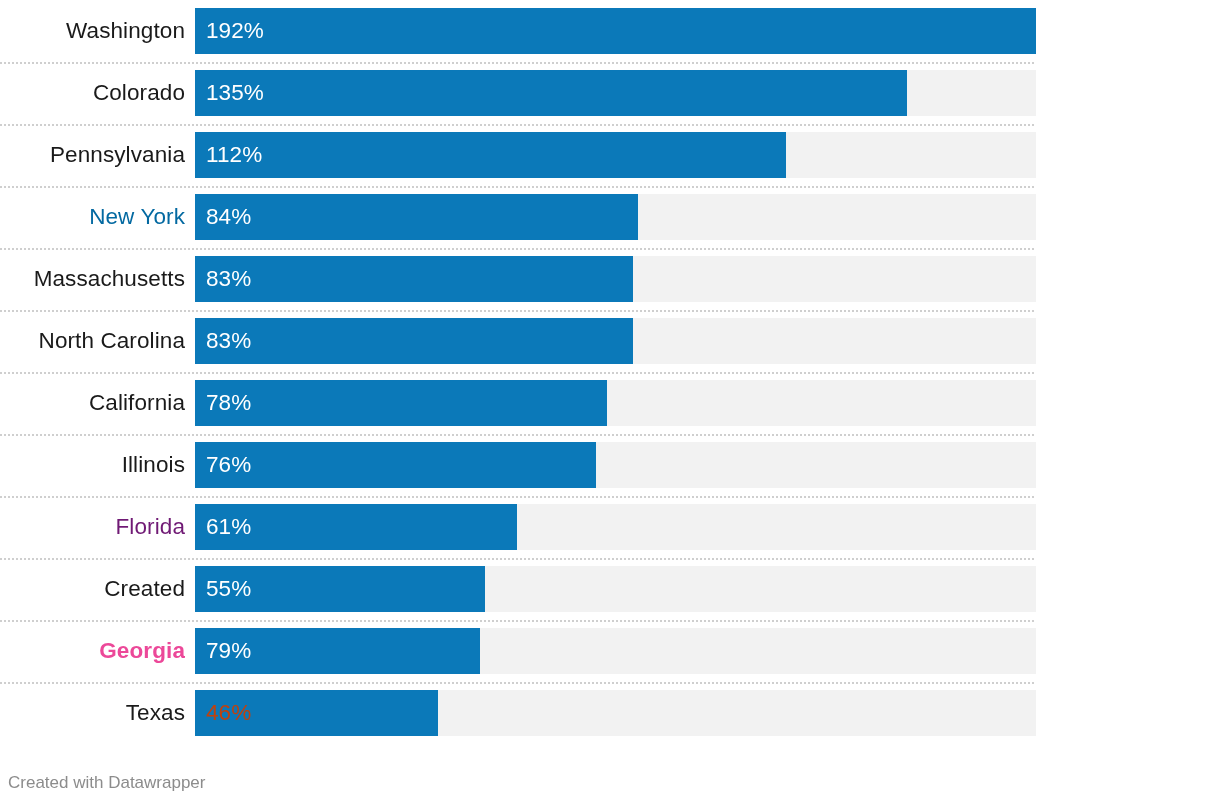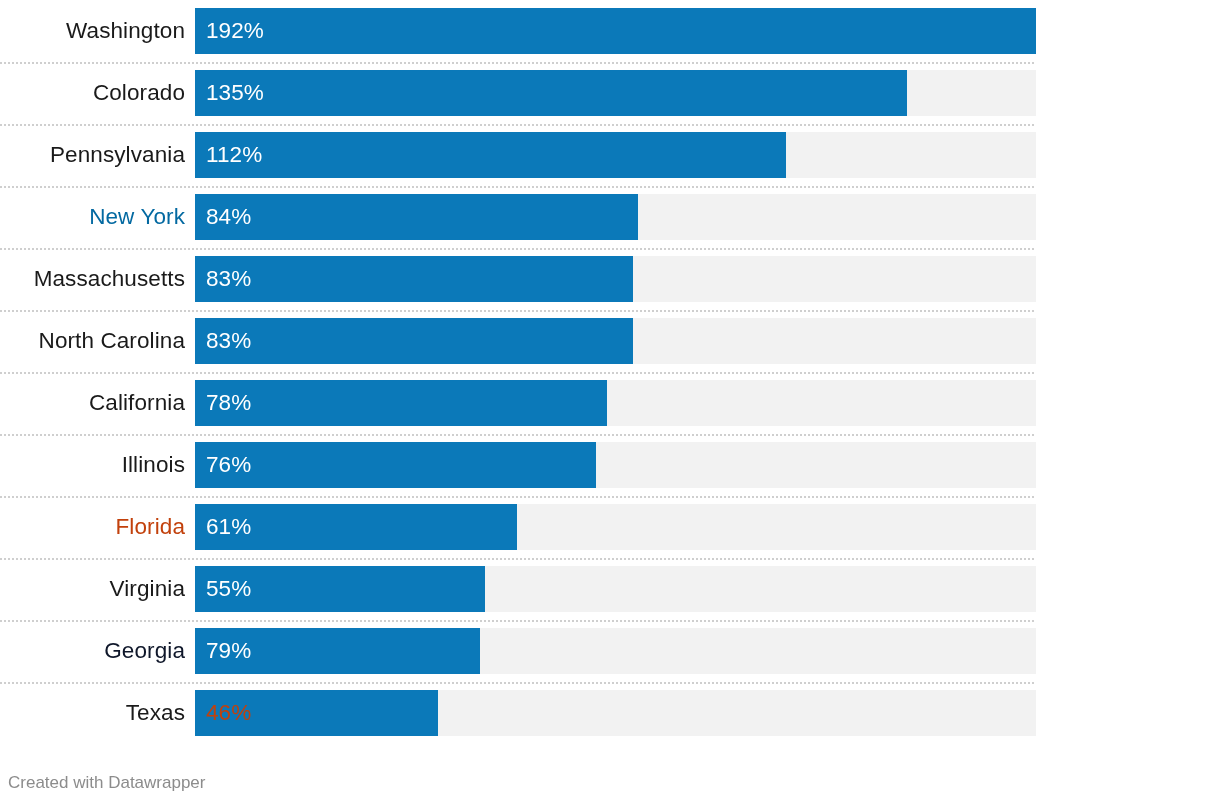--- a/index.html
+++ b/index.html
@@ -171,39 +171,39 @@
         <div class="row-inner">
           <div class="cat-label" style="color: rgb(26, 26, 26);">Illinois</div>
           <div class="track" style="background: rgb(242, 242, 242);"></div>
           <div class="bar" style="width: 401px; background: rgb(11, 121, 185);"></div>
           <div class="bar-value" style="color: rgb(255, 255, 255);">76%</div>
         </div>
       </div>
       <div class="bar-row">
         <div class="row-sep" style="background: repeating-linear-gradient(to right, rgb(207, 207, 207) 0px, rgb(207, 207, 207) 2px, rgba(255, 255, 255, 0) 2px, rgba(255, 255, 255, 0) 4px);"></div>
         <div class="row-inner">
-          <div class="cat-label" style="color: #c2410c;">Florida</div>
+          <div class="cat-label" style="color: #701a75;">Florida</div>
           <div class="track" style="background: rgb(242, 242, 242);"></div>
           <div class="bar" style="width: 322px; background: rgb(11, 121, 185);"></div>
           <div class="bar-value" style="color: rgb(255, 255, 255);">61%</div>
         </div>
       </div>
       <div class="bar-row">
         <div class="row-sep" style="background: repeating-linear-gradient(to right, rgb(207, 207, 207) 0px, rgb(207, 207, 207) 2px, rgba(255, 255, 255, 0) 2px, rgba(255, 255, 255, 0) 4px);"></div>
         <div class="row-inner">
-          <div class="cat-label" style="color: rgb(26, 26, 26);">Virginia</div>
+          <div class="cat-label" style="color: rgb(26, 26, 26);">Created</div>
           <div class="track" style="background: rgb(242, 242, 242);"></div>
           <div class="bar" style="width: 290px; background: rgb(11, 121, 185);"></div>
           <div class="bar-value" style="color: rgb(255, 255, 255);">55%</div>
         </div>
       </div>
       <div class="bar-row">
         <div class="row-sep" style="background: repeating-linear-gradient(to right, rgb(207, 207, 207) 0px, rgb(207, 207, 207) 2px, rgba(255, 255, 255, 0) 2px, rgba(255, 255, 255, 0) 4px);"></div>
         <div class="row-inner">
-          <div class="cat-label" style="color: #0f172a;">Georgia</div>
+          <div class="cat-label" style="color: #ec4899; font-weight: bold;">Georgia</div>
           <div class="track" style="background: rgb(242, 242, 242);"></div>
           <div class="bar" style="width: 285px; background: rgb(11, 121, 185);"></div>
           <div class="bar-value" style="color: rgb(255, 255, 255);">79%</div>
         </div>
       </div>
       <div class="bar-row">
         <div class="row-sep" style="background: repeating-linear-gradient(to right, rgb(207, 207, 207) 0px, rgb(207, 207, 207) 2px, rgba(255, 255, 255, 0) 2px, rgba(255, 255, 255, 0) 4px);"></div>
         <div class="row-inner">
           <div class="cat-label" style="color: rgb(26, 26, 26);">Texas</div>
           <div class="track" style="background: rgb(242, 242, 242);"></div>

